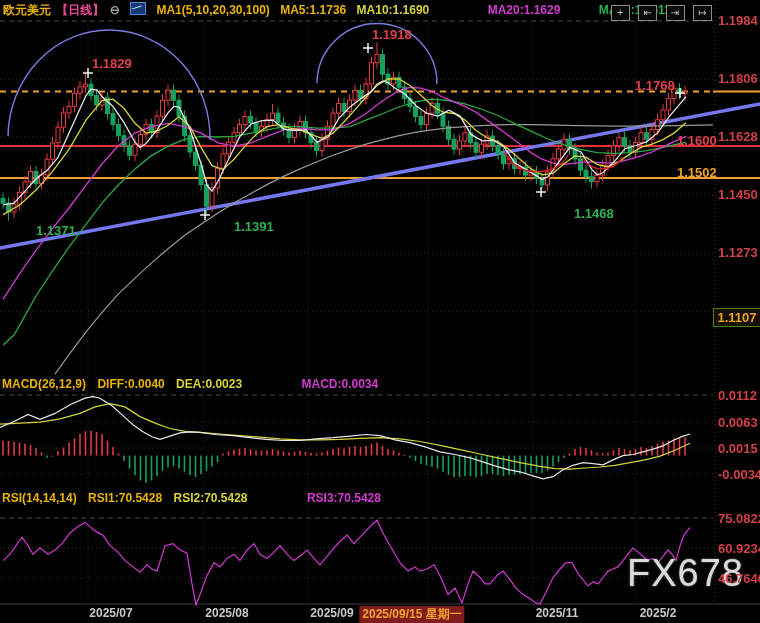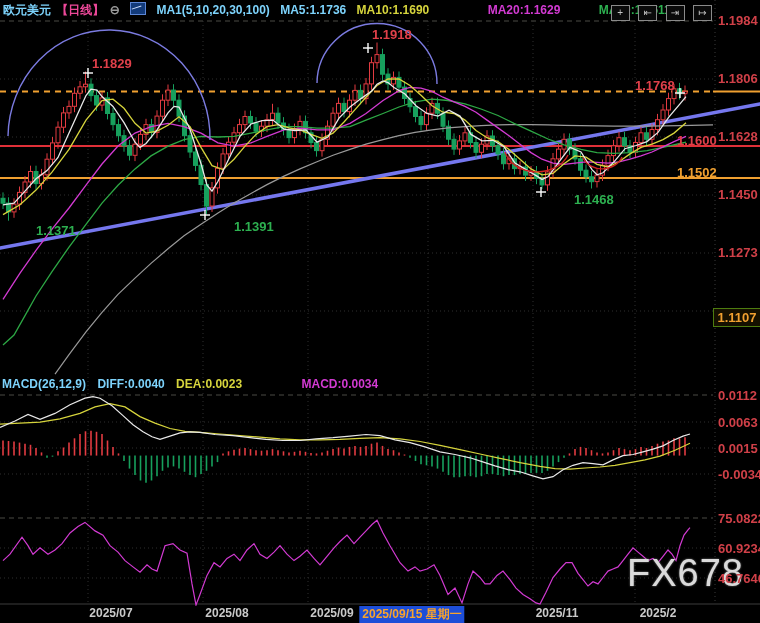--- a/index.html
+++ b/index.html
@@ -1,37 +1,37 @@
 <!DOCTYPE html>
 <html><head>
 <meta charset="utf-8">
 <style>
   html,body{margin:0;padding:0;background:#000;width:760px;height:623px;overflow:hidden;
     font-family:"Liberation Sans",sans-serif;}
   .app{position:relative;width:760px;height:623px;background:#000;}
   svg{position:absolute;left:0;top:0;}
   .hdr{position:absolute;left:3px;top:2px;font-size:12px;font-weight:bold;white-space:nowrap;z-index:5;}
   .hdr span{margin-right:7px;}
-  .w{color:#7dd3fc;} .y{color:#d6d43c;} .m{color:#d23ad2;margin-left:48px;} .g{color:#2db050;margin-left:28px;}
+  .w{color:#eab308;} .y{color:#d6d43c;} .m{color:#d23ad2;margin-left:48px;} .g{color:#2db050;margin-left:28px;}
   .o{color:#f0a030;} .r{color:#e0404a;} .gold{color:#ec4899;} .grey{color:#9a9a9a;}
   .chart-ico{display:inline-block;width:14px;height:11px;background:#123a7a;border:1px solid #5b86d6;
     vertical-align:-1px;margin-right:5px;position:relative;}
   .chart-ico i{position:absolute;left:1px;top:4px;width:10px;height:3px;border-top:1px solid #cfe0ff;transform:rotate(-18deg);}
   .tools{position:absolute;top:2px;right:48px;z-index:6;white-space:nowrap;}
   .tool{display:inline-block;width:17px;height:14px;border:1px solid #8a8a8a;color:#c5c5c5;
     font-size:10px;line-height:13px;text-align:center;margin-left:4px;background:#0a0a0a;}
   .axis{position:absolute;left:718px;font-size:13px;font-weight:600;color:#d04048;z-index:4;text-align:right;}
   .marker{position:absolute;left:713px;top:308px;width:46px;height:17px;border:1px solid #4d7c0f;
     background:#151000;color:#f0a030;font-size:13px;font-weight:600;text-align:center;line-height:17px;z-index:4;}
   .ann{position:absolute;font-size:13px;font-weight:bold;z-index:4;white-space:nowrap;}
   .irow{position:absolute;left:2px;font-size:12px;font-weight:bold;white-space:nowrap;z-index:5;}
   .irow span{margin-right:8px;}
   .xlab{position:absolute;top:606px;transform:translateX(-50%);font-size:12px;font-weight:600;
     color:#c9c9c9;z-index:4;white-space:nowrap;}
-  .xhl{color:#f7a32d;background:#1d4ed8;padding:0 3px;}
+  .xhl{color:#f7a32d;background:#7f1d1d;padding:0 3px;}
   .wm{position:absolute;left:627px;top:552px;font-size:38px;color:#dadada;letter-spacing:1px;
     z-index:1;text-shadow:0 0 2px #888;}
 </style>
 </head>
 <body>
 
 <div class="app">
 
   <div class="wm">FX678</div>
 
@@ -510,31 +510,37 @@
   <div class="axis" style="top:467px">-0.0034</div>
 
   <div class="axis" style="top:511px">75.0822</div>
   <div class="axis" style="top:541px">60.9234</div>
   <div class="axis" style="top:571px">46.7646</div>
 
   <div class="ann r" style="left:92px;top:56px">1.1829</div>
   <div class="ann r" style="left:372px;top:27px">1.1918</div>
   <div class="ann g" style="left:8px;top:223px">1.1371</div>
   <div class="ann g" style="left:206px;top:219px">1.1391</div>
-  <div class="ann g" style="left:546px;top:192px">1.1468</div>
+  <div class="ann g" style="left:546px;top:206px">1.1468</div>
   <div class="ann r" style="left:635px;top:78px">1.1768</div>
   <div class="ann r" style="left:677px;top:133px">1.1600</div>
   <div class="ann o" style="left:677px;top:165px">1.1502</div>
 
   <div class="irow" style="top:377px">
     <span class="w">MACD(26,12,9)</span>
     <span class="w">DIFF:0.0040</span>
     <span class="y">DEA:0.0023</span>
     <span class="m">MACD:0.0034</span>
   </div>
+  <div class="irow" style="top:491px">
+    <span class="w">RSI(14,14,14)</span>
+    <span class="w">RSI1:70.5428</span>
+    <span class="y">RSI2:70.5428</span>
+    <span class="m">RSI3:70.5428</span>
+  </div>
 
   <div class="xlab" style="left:111px">2025/07</div>
   <div class="xlab" style="left:227px">2025/08</div>
   <div class="xlab" style="left:332px">2025/09</div>
   <div class="xlab xhl" style="left:412px">2025/09/15 星期一</div>
   <div class="xlab" style="left:557px">2025/11</div>
   <div class="xlab" style="left:658px">2025/2</div>
 
 </div>
 

